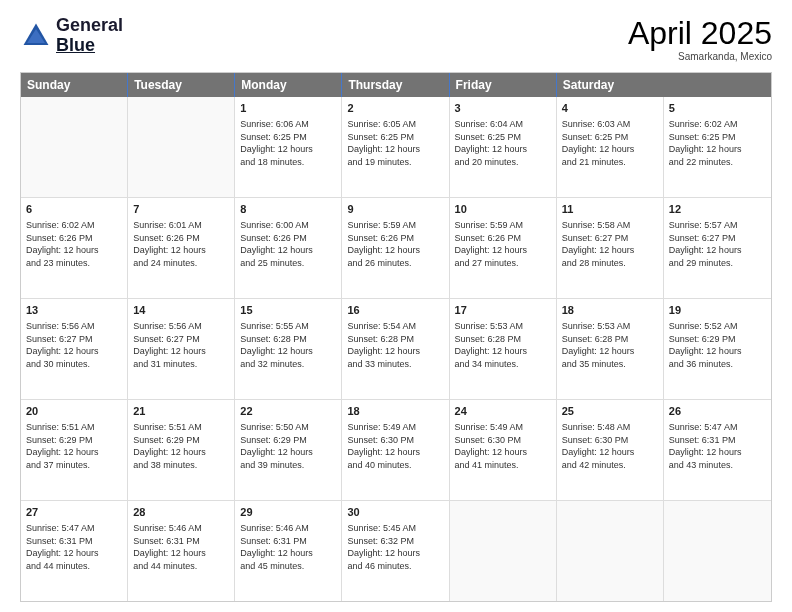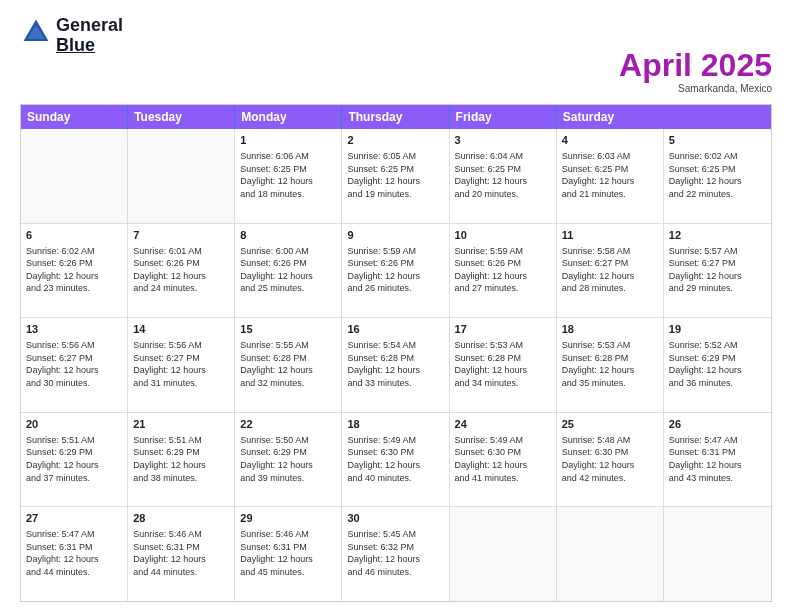--- a/index.html
+++ b/index.html
@@ -18,58 +18,57 @@
       flex-direction: column;
     }
     .header {
       display: flex;
       justify-content: space-between;
       align-items: flex-start;
       margin-bottom: 10px;
     }
     .logo {
       display: flex;
-      align-items: flex-start;
+      align-items: center;
       gap: 4px;
     }
     .logo-text {
       font-size: 18px;
       font-weight: bold;
       line-height: 1.1;
     }
     .logo-general { color: #1a1a2e; }
     .logo-blue { color: #0f172a; text-decoration: underline; }
     .logo-icon {
       width: 32px;
       height: 32px;
     }
     .title-block {
       text-align: right;
     }
     .month-title {
       font-size: 32px;
-      font-weight: bold;
-      color: #a21caf;
+      font-weight: normal;
+      color: #000000;
       line-height: 1.1;
-      margin-top: 32px;
     }
     .subtitle {
       font-size: 10px;
       color: #444;
     }
     .calendar {
       flex: 1;
       display: flex;
       flex-direction: column;
       border: 1px solid #ccc;
     }
     .cal-header {
       display: grid;
       grid-template-columns: repeat(7, 1fr);
-      background: #8b5cf6;
+      background: #737373;
     }
     .cal-header-cell {
       color: white;
       font-size: 12px;
       font-weight: bold;
       padding: 5px 6px;
       text-align: left;
       border-right: 1px solid #4477cc;
     }
     .cal-header-cell:last-child { border-right: none; }

